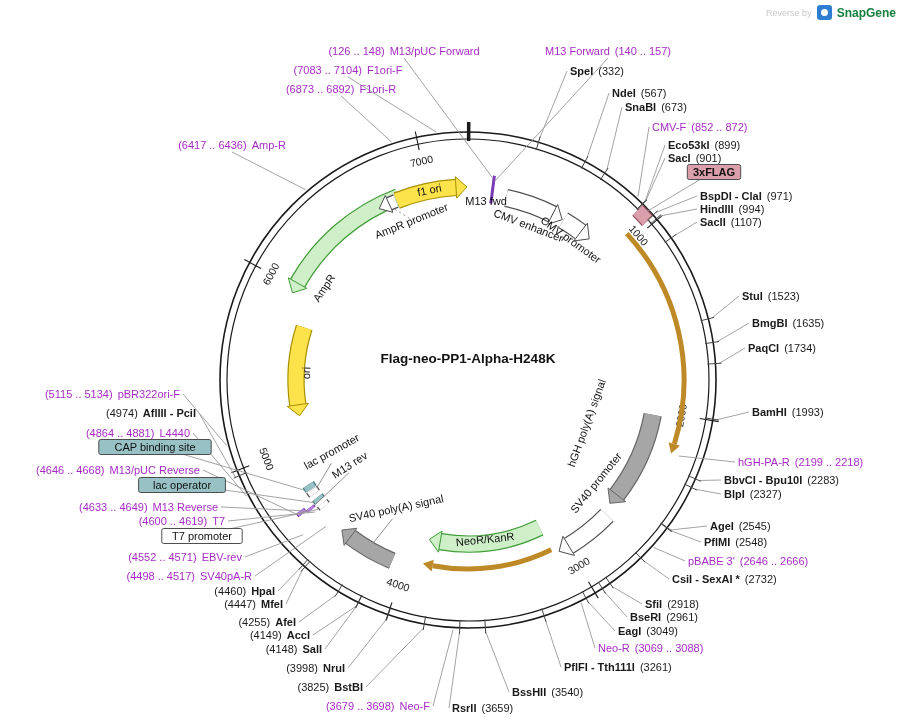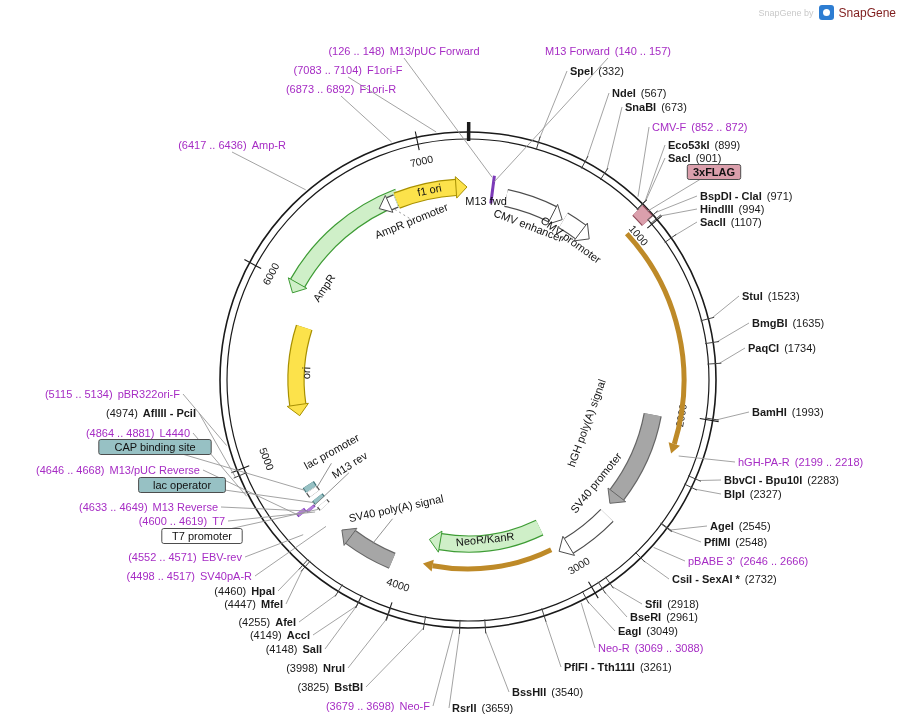--- a/index.html
+++ b/index.html
@@ -6,21 +6,21 @@
   body{width:904px;height:723px;position:relative;background:#ffffff;overflow:hidden;
        font-family:"Liberation Sans",sans-serif;}
   svg text{font-family:"Liberation Sans",sans-serif;}
   .stage{position:absolute;inset:0;}
   #map{position:absolute;left:0;top:0;}
   .watermark{position:absolute;top:5px;right:8px;display:flex;align-items:center;gap:5px;z-index:5;}
   .wm-created{font-size:9px;color:#c9c9c9;}
   .wm-icon{width:15px;height:15px;border-radius:3px;background:#2D7DD2;display:inline-flex;
            align-items:center;justify-content:center;}
   .wm-icon-dot{width:7px;height:7px;border-radius:50%;background:#ffffff;display:inline-block;}
-  .wm-brand{font-size:12px;font-weight:normal;color:#7f1d1d;}
+  .wm-brand{font-size:12px;font-weight:bold;color:#15803d;}
   .center-title{position:absolute;left:468px;top:350px;transform:translateX(-50%);
                 text-align:center;z-index:4;white-space:nowrap;}
   .plasmid-name{font-size:13.5px;font-weight:bold;color:#111;line-height:17px;}
   .plasmid-length{font-size:11px;color:#222;line-height:15px;}
 </style>
 </head>
 <body>
 
 <div class="stage">
   <svg id="map" width="904" height="723" viewBox="0 0 904 723">
@@ -258,22 +258,23 @@
         <text x="200" y="474" text-anchor="end" font-size="11" fill="#A62CC4"><tspan font-weight="400">(4646 .. 4668)</tspan><tspan dx="5" font-weight="400">M13/pUC Reverse</tspan></text>
         <rect x="98.8" y="439.5" width="112.4" height="15" rx="2" fill="#97C1C4" stroke="#4d4d4d" stroke-width="1"></rect>
         <text x="155" y="451" text-anchor="middle" font-size="11" fill="#111111" font-weight="400">CAP binding site</text>
         <text x="190" y="437" text-anchor="end" font-size="11" fill="#A62CC4"><tspan font-weight="400">(4864 .. 4881)</tspan><tspan dx="5" font-weight="400">L4440</tspan></text>
         <text x="196" y="417" text-anchor="end" font-size="11" fill="#1a1a1a"><tspan font-weight="400">(4974)</tspan><tspan dx="5" font-weight="700">AflIII - PciI</tspan></text>
         <text x="180" y="398" text-anchor="end" font-size="11" fill="#A62CC4"><tspan font-weight="400">(5115 .. 5134)</tspan><tspan dx="5" font-weight="400">pBR322ori-F</tspan></text>
       </g>
     </svg>
 
   <div class="watermark">
-    <span class="wm-created">SnapGene by</span>
+    <span class="wm-created">Reverse by</span>
     <span class="wm-icon">
         <span class="wm-icon-dot"></span>
       </span>
     <span class="wm-brand">SnapGene</span>
   </div>
 
   <div class="center-title">
+    <div class="plasmid-name">Flag-neo-PP1-Alpha-H248K</div>
   </div>
 </div>
 
 </body></html>

